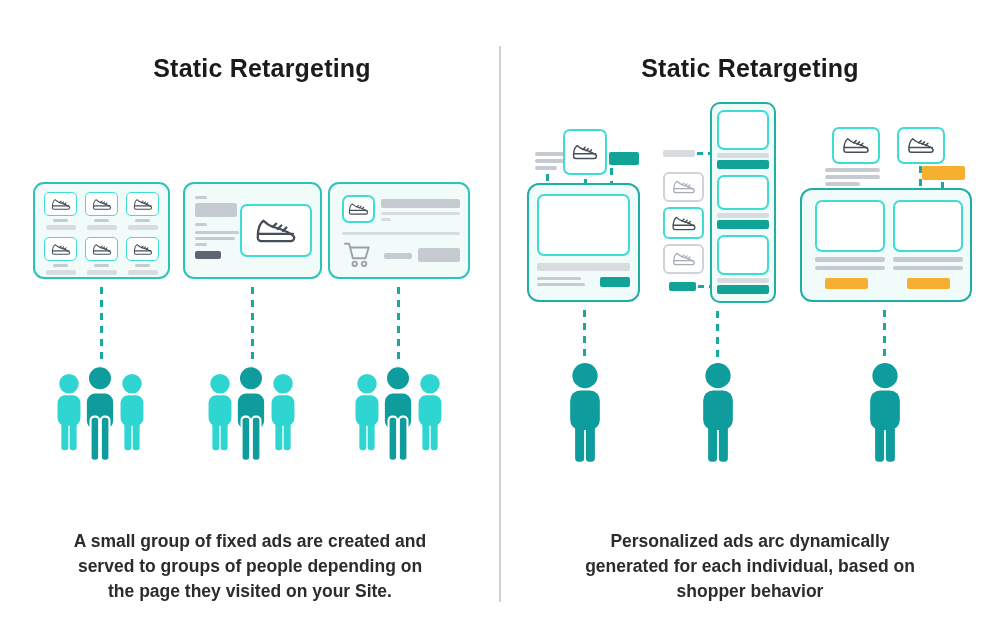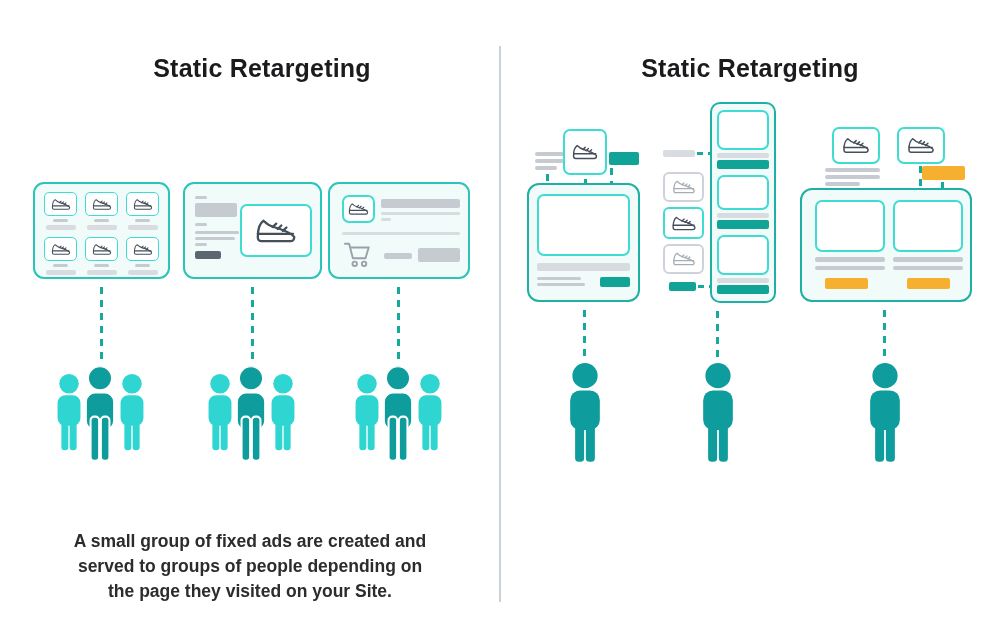--- a/index.html
+++ b/index.html
@@ -291,14 +291,17 @@
   <svg class="person dark" style="left:563px;top:363px;" width="44" height="101" viewBox="0 0 40 92">
       <use href="#ic-person"></use>
     </svg>
   <svg class="person dark" style="left:696px;top:363px;" width="44" height="101" viewBox="0 0 40 92">
       <use href="#ic-person"></use>
     </svg>
   <svg class="person dark" style="left:863px;top:363px;" width="44" height="101" viewBox="0 0 40 92">
       <use href="#ic-person"></use>
     </svg>
 
+  <div class="caption" style="left:520px;">Personalized ads arc dynamically
+generated for each individual, based on
+shopper behavior</div>
 
 </div>
 
 </body></html>

